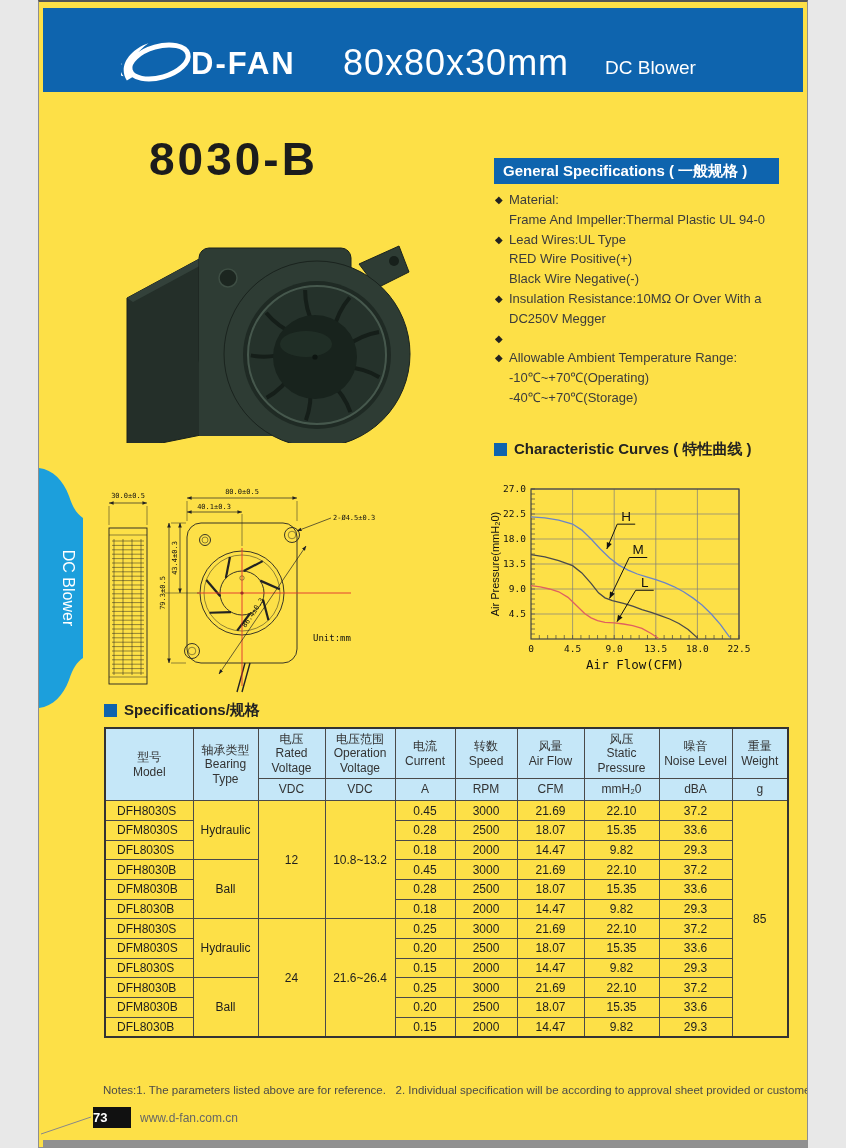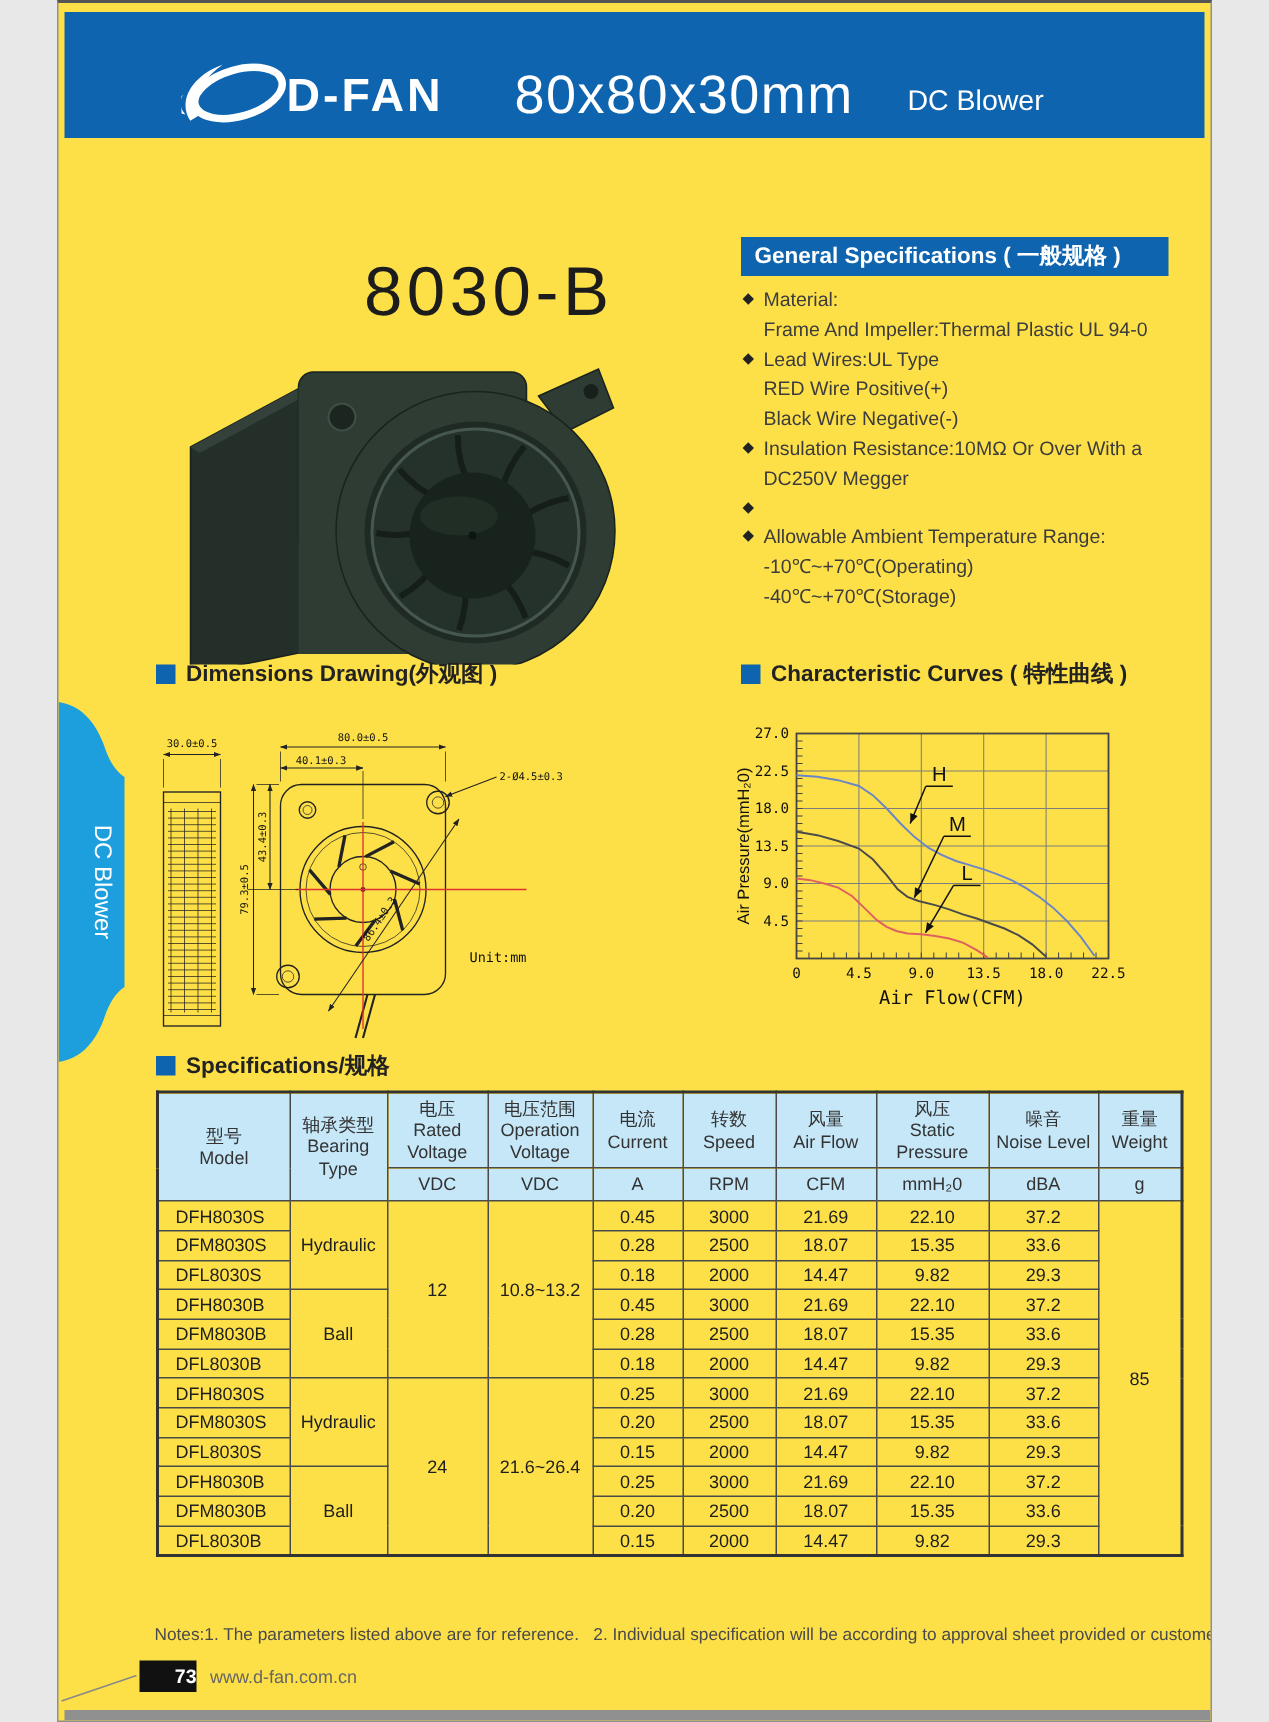--- a/index.html
+++ b/index.html
@@ -8,22 +8,22 @@
         font-family:"Liberation Sans",sans-serif;overflow:hidden;}
   
   .top-banner{position:absolute;left:4px;right:4px;top:6px;height:84px;background:#0e64ae;}
   .logo{position:absolute;left:78px;top:32px;}
   .brand{position:absolute;left:148px;top:38px;color:#fff;font-size:31px;font-weight:bold;letter-spacing:2px;}
   .hdr-size{position:absolute;left:300px;top:34px;color:#fff;font-size:36px;font-weight:400;letter-spacing:1px;}
   .hdr-type{position:absolute;left:562px;top:49px;color:#fff;font-size:19px;font-weight:400;}
   
   .side-tab{position:absolute;left:0;top:452px;z-index:5;}
   
-  .model-title{position:absolute;left:110px;top:130px;width:260px;text-align:right;
-               font-size:46px;color:#1c1c1c;letter-spacing:3px;font-weight:400;margin-top:35px;}
+  .model-title{position:absolute;left:110px;top:130px;width:260px;text-align:left;
+               font-size:46px;color:#1c1c1c;letter-spacing:3px;font-weight:700;}
   .photo{position:absolute;left:70px;top:196px;}
   
   .gs-bar{position:absolute;left:455px;top:156px;width:285px;height:26px;background:#0e64ae;
           color:#fff;font-size:15px;font-weight:600;line-height:26px;padding-left:9px;box-sizing:border-box;}
   .gs-list{position:absolute;left:456px;top:188px;width:330px;list-style:none;margin:0;padding:0;}
   .gs-list li{display:flex;line-height:19.8px;font-size:13px;color:#3c3c3c;}
   .gs-list .diamond{width:14px;flex:0 0 14px;font-size:10px;line-height:19.8px;color:#222;}
   
   .sec-head{position:absolute;top:438px;font-size:15px;color:#222;font-weight:600;display:flex;align-items:center;}
   .sec-head .sq,.spec-head .sq{display:inline-block;width:13px;height:13px;background:#0e64ae;margin-right:7px;}
@@ -41,21 +41,21 @@
   .tbl-wrap{position:absolute;left:65px;top:725px;}
   table.spec-table{border-collapse:collapse;table-layout:fixed;width:683px;border:2px solid #333;}
   .spec-table th,.spec-table td{border:1px solid #4a4a4a;padding:0 1px;text-align:center;overflow:hidden;}
   .spec-table thead th{background:#c5e7f8;font-weight:normal;color:#333;font-size:12px;line-height:1.2;padding:3px 1px;}
   .spec-table thead .unit-row th{height:19px;padding:1px;}
   .spec-table tbody td{height:18.7px;font-size:12px;color:#1e1e1e;}
   .spec-table td.c-model{text-align:left;padding-left:11px;margin-top:15px;}
   
   .notes{position:absolute;left:64px;top:1082px;width:760px;font-size:11.5px;color:#4a4a4a;white-space:pre;}
   .page-no{position:absolute;left:54px;top:1105px;width:38px;height:21px;background:#111;color:#fff;
-           font-size:13px;font-weight:bold;text-align:right;line-height:21px;}
+           font-size:13px;font-weight:bold;text-align:left;line-height:21px;}
   .website{position:absolute;left:101px;top:1109px;font-size:12px;color:#666;}
   .foot-line{position:absolute;left:0;top:1102px;}
   .bottom-bar{position:absolute;left:4px;right:0;bottom:0;height:7px;background:#909090;}
 </style>
 </head>
 <body>
 
 <div class="page">
 
   <div class="top-banner">
@@ -171,24 +171,20 @@
       <li>
         <span class="diamond"></span>
         <span>-10℃~+70℃(Operating)</span>
       </li>
       <li>
         <span class="diamond"></span>
         <span>-40℃~+70℃(Storage)</span>
       </li>
     </ul>
 
-  <div class="sec-head sec-dims">
-    <span class="sq"></span>
-    <span>Dimensions Drawing(外观图 )</span>
-  </div>
   <div class="sec-head sec-curves">
     <span class="sq"></span>
     <span>Characteristic Curves ( 特性曲线 )</span>
   </div>
 
   <svg class="dims-svg" width="345" height="218" viewBox="0 0 345 218">
     <defs>
       <marker id="ar" viewBox="0 0 8 8" refX="7.5" refY="4" markerWidth="7" markerHeight="7" orient="auto-start-reverse">
         <path d="M0,1 L8,4 L0,7 z" fill="#222"></path>
       </marker>

